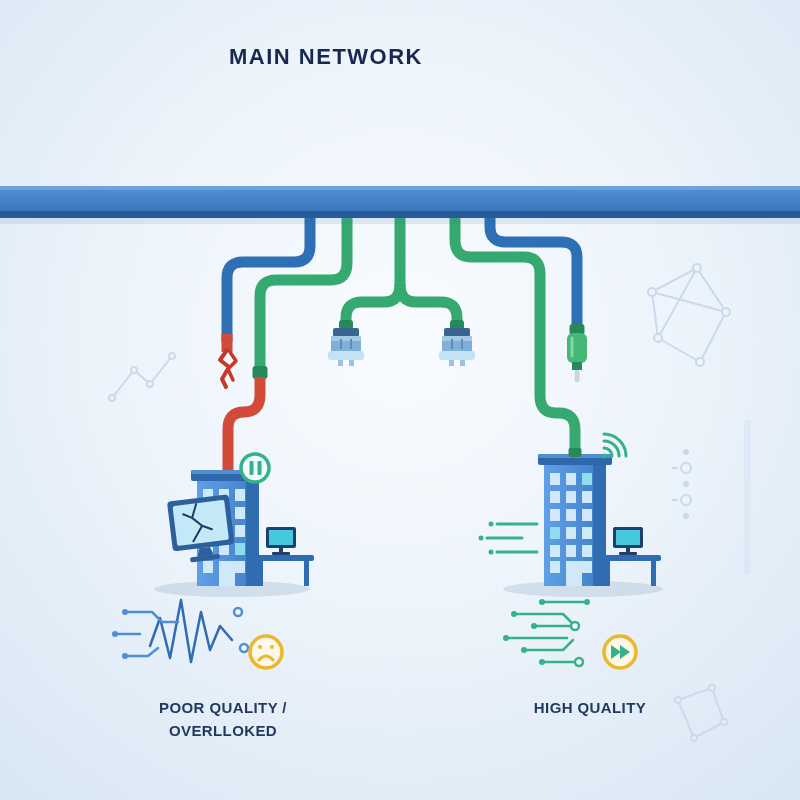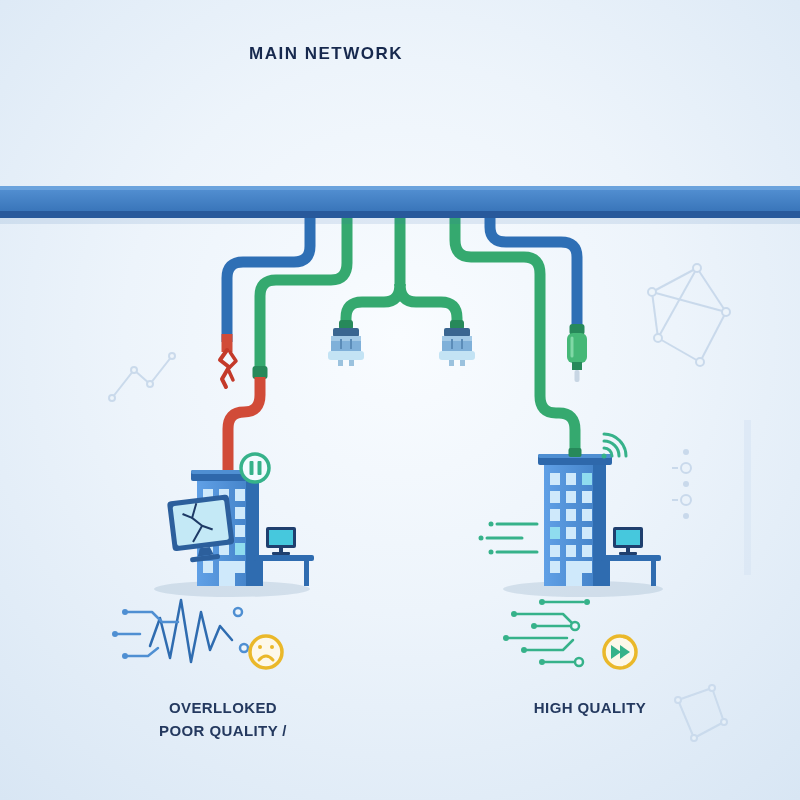--- a/index.html
+++ b/index.html
@@ -9,21 +9,21 @@
     --c-badge_yellow:#eab82a; --c-badge_green:#36b28a; --c-text:#17294e;
   }
   *{margin:0;padding:0;box-sizing:border-box;}
   body{font-family:"Liberation Sans",sans-serif;}
   .stage{
     position:relative;width:800px;height:800px;overflow:hidden;
     background:radial-gradient(circle at 50% 42%, #f9fcff 0%, #edf4fb 45%, #d8e6f4 100%);
   }
   .title{
     position:absolute;top:44px;left:0;width:652px;text-align:center;
-    font-size:17px;font-weight:bold;letter-spacing:1.5px;color:var(--c-text);
+    font-size:22px;font-weight:bold;letter-spacing:1.5px;color:var(--c-text);
   }
   .illustration{position:absolute;inset:0;}
   .cable{fill:none;stroke-width:11;}
   .cable-blue{stroke:var(--c-cable_blue);}
   .cable-green{stroke:var(--c-cable_green);}
   .cable-red{stroke:var(--c-cable_red);}
   .caption{
     position:absolute;width:240px;text-align:center;top:696px;
     font-size:15px;font-weight:bold;letter-spacing:.4px;line-height:1.55;color:#24395f;
   }
@@ -297,21 +297,21 @@
       <circle cx="579" cy="662" r="4" fill="#eef5fb"></circle>
       <g>
         <circle cx="620" cy="652" r="16" fill="#fdf8ea" stroke="var(--c-badge_yellow)" stroke-width="3.5"></circle>
         <path d="M611,645 v14 l10,-7 z" fill="var(--c-badge_green)" stroke="none"></path>
         <path d="M620,645 v14 l10,-7 z" fill="var(--c-badge_green)" stroke="none"></path>
       </g>
     </g>
   </svg>
 
   <div class="caption caption-left">
+    <div>POOR QUALITY /</div>
     <div>OVERLLOKED</div>
-    <div>POOR QUALITY /</div>
   </div>
 
   <div class="caption caption-right">
     <div>HIGH QUALITY</div>
   </div>
 
 </div>
 
 </body></html>

